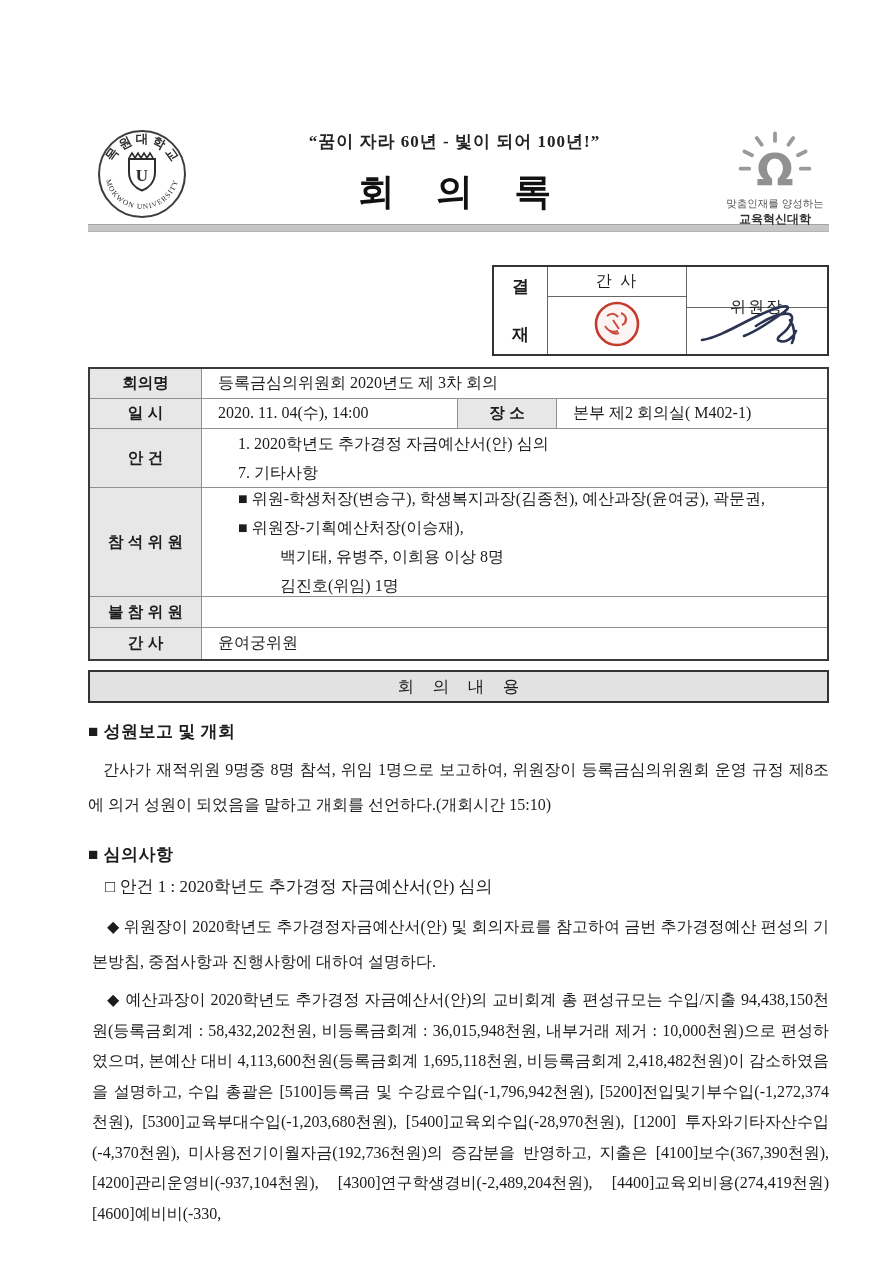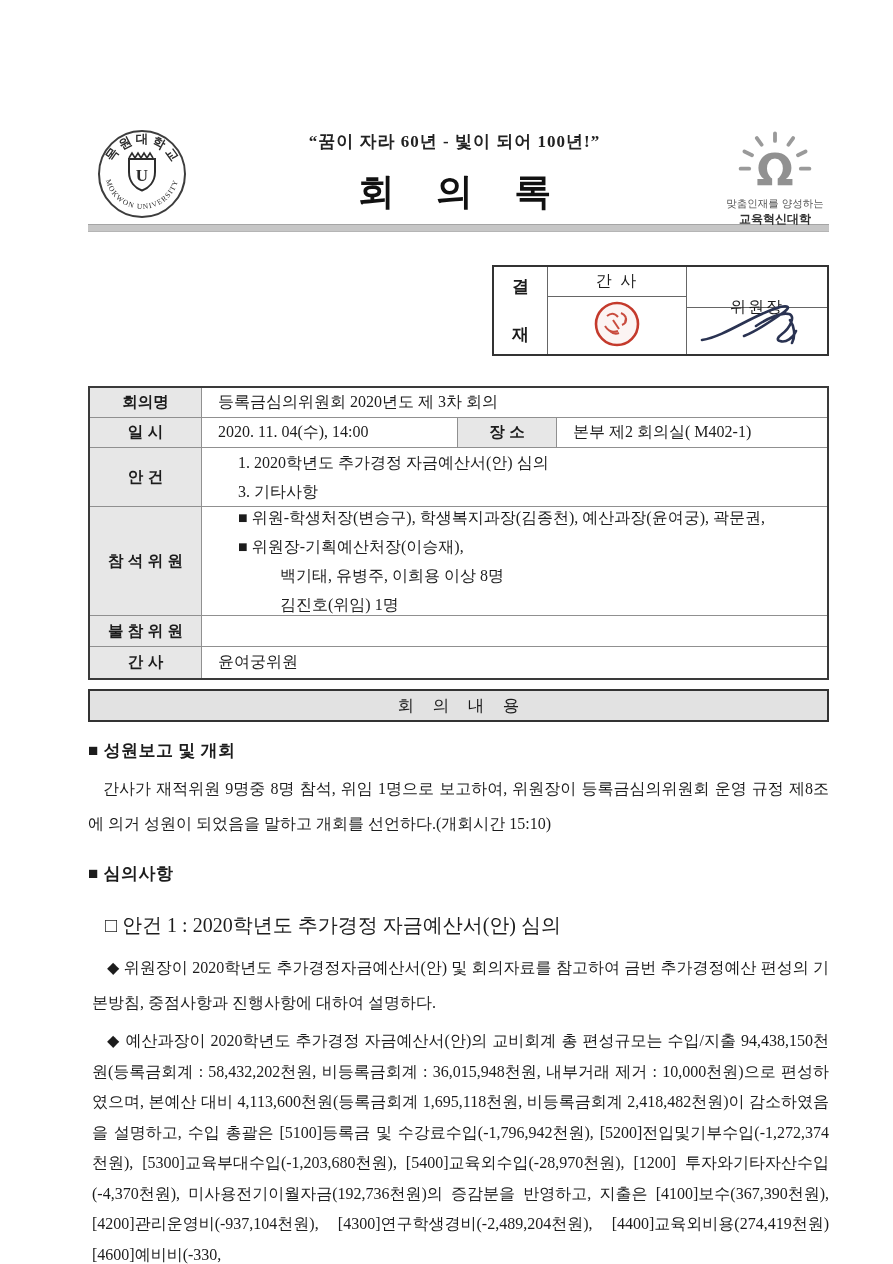--- a/index.html
+++ b/index.html
@@ -28,21 +28,21 @@
     display:grid; grid-template-columns:54px 139px 140px; grid-template-rows:30px 57px;
     border:2px solid #333; font-family:"Liberation Sans","DejaVu Sans",sans-serif;
   }
   .ap-label { grid-row:1 / span 2; border-right:1px solid #666; display:flex; flex-direction:column; justify-content:space-between; align-items:center; padding:8px 0; font-size:17px; font-weight:bold; }
   .ap-head { border-right:1px solid #666; border-bottom:1px solid #666; display:flex; align-items:center; justify-content:center; font-size:16px; letter-spacing:2px; }
   .ap-head.last { border-right:none;margin-top:40px; }
   .ap-sig { display:flex; align-items:center; justify-content:center; }
   .ap-sig.mid { border-right:1px solid #666; }
 
   
-  .itable { margin-top:30px; border:2px solid #3a3a3a; font-size:16px; }
+  .itable { margin-top:11px; border:2px solid #3a3a3a; font-size:16px; }
   .irow { display:flex; border-bottom:1px solid #909090; min-height:30px; }
   .irow:last-child { border-bottom:none; }
   .ilabel {
     width:112px; flex-shrink:0; background:#e7e7e7; border-right:1px solid #909090;
     display:flex; align-items:center; justify-content:center;
     font-weight:bold; font-size:15.5px; font-family:"Liberation Sans","DejaVu Sans",sans-serif;
   }
   .ival { flex:1; display:flex; align-items:center; padding:3px 16px; }
   .ival.col { flex-direction:column; align-items:stretch; justify-content:center;padding-left:36px; }
   .ival .line { line-height:29px; }
@@ -62,21 +62,21 @@
     display:flex; align-items:center; justify-content:center;
     font-weight:normal; font-size:16.5px; letter-spacing:7px; text-indent:7px;
     font-family:"Liberation Sans","DejaVu Sans",sans-serif;
   }
 
   
   .body { margin-top:17px; font-size:16px; }
   .sec-head { font-weight:bold; font-size:17px; letter-spacing:0.5px; }
   .sec-head.second { margin-top:21px; }
   .para1 { margin-top:9px; line-height:35px; text-align:justify; text-indent:15px; }
-  .agenda-line { margin-top:27px; margin-left:17px; font-size:20px; }
+  .agenda-line { margin-top:9px; margin-left:17px; font-size:17px; }
   .bullet { margin-top:11px; margin-left:4px; line-height:35px; text-align:justify; text-indent:15px; }
   .bullet.long { margin-top:6px; line-height:30.5px; }
 </style>
 </head>
 <body>
 
 <div class="page">
   <div class="content">
 
     <div class="header">
@@ -164,21 +164,21 @@
       <div class="irow h-date">
         <div class="ilabel">일  시</div>
         <div class="ival date-val">2020. 11. 04(수), 14:00</div>
         <div class="ilabel place-label">장  소</div>
         <div class="ival">본부 제2 회의실( M402-1)</div>
       </div>
       <div class="irow h-agenda">
         <div class="ilabel">안  건</div>
         <div class="ival col">
           <div class="line">1. 2020학년도 추가경정 자금예산서(안) 심의</div>
-          <div class="line">3. 기타사항</div>
+          <div class="line">7. 기타사항</div>
         </div>
       </div>
       <div class="irow h-att">
         <div class="ilabel">참 석 위 원</div>
         <div class="ival col">
           <div class="line">■ 위원-학생처장(변승구), 학생복지과장(김종천), 예산과장(윤여궁), 곽문권,</div>
           <div class="line">■ 위원장-기획예산처장(이승재),</div>
           <div class="line indent">백기태, 유병주, 이희용 이상 8명</div>
           <div class="line indent">김진호(위임) 1명</div>
         </div>

